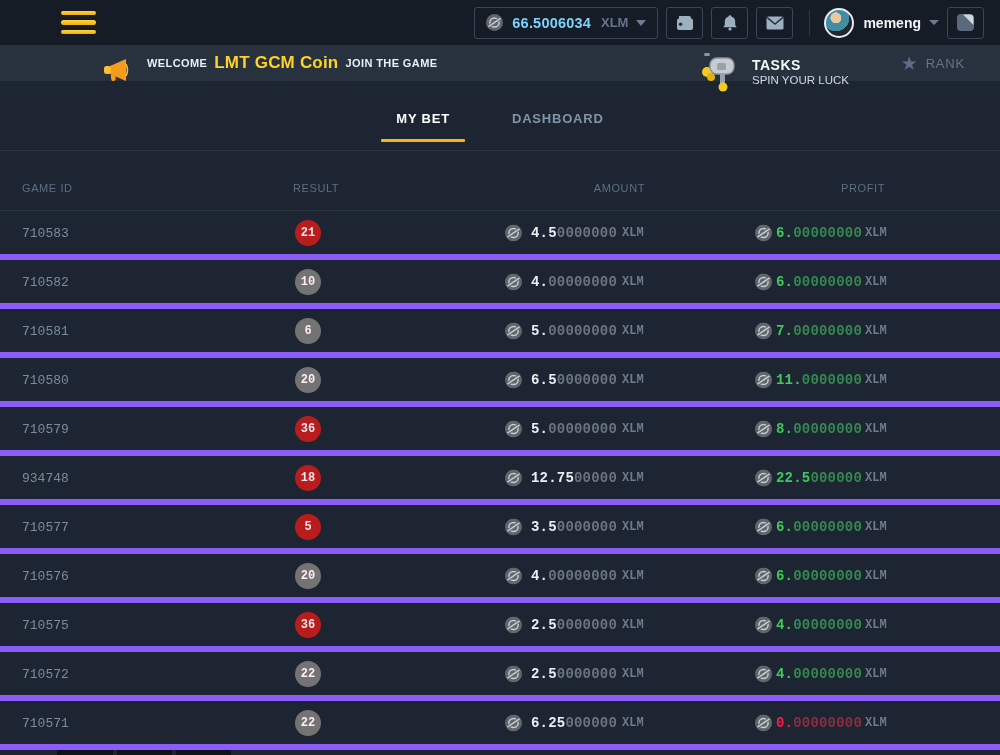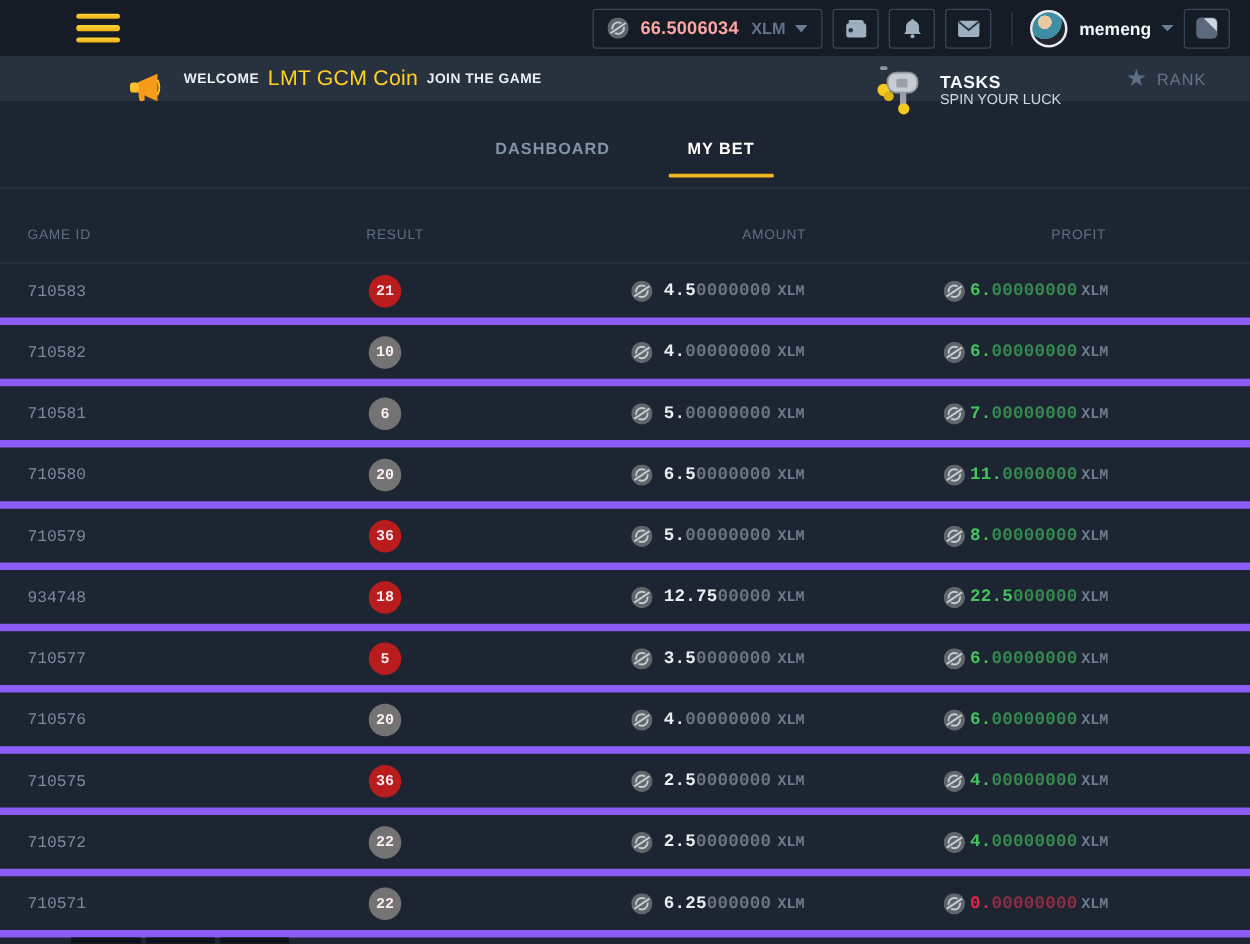--- a/index.html
+++ b/index.html
@@ -6,37 +6,37 @@
   html,body { width:1000px; height:755px; overflow:hidden; }
   body { font-family:"Liberation Sans", sans-serif; background:#1c2531; position:relative; }
 
   
   .topbar { height:45px; background:#151c25; display:flex; align-items:center; position:relative; }
   .hamburger { margin-left:61px; width:35px; display:flex; flex-direction:column; gap:5px; cursor:pointer; }
   .hamburger span { height:4.5px; border-radius:2.5px; background:linear-gradient(180deg,#ffd43b,#efae14); }
   .topbar-right { margin-left:auto; display:flex; align-items:center; margin-right:16px; }
   .balance-box { display:flex; align-items:center; height:32px; padding:0 11px; border:1px solid #3b4758; border-radius:3px; cursor:pointer; }
   .balance-box .coin { margin-right:9px; }
-  .balance-val { color:#fca5a5; font-size:14.5px; font-weight:bold; letter-spacing:.2px; }
+  .balance-val { color:#7dd3fc; font-size:14.5px; font-weight:bold; letter-spacing:.2px; }
   .balance-cur { color:#64748b; font-size:13px; font-weight:bold; margin-left:10px; }
   .caret { width:0; height:0; border-left:5px solid transparent; border-right:5px solid transparent; border-top:6px solid #6b7d92; margin-left:8px; }
   .icon-btn { width:37px; height:32px; border:1px solid #3b4758; border-radius:3px; display:flex; align-items:center; justify-content:center; margin-left:8px; cursor:pointer; }
   .v-div { width:1px; height:26px; background:#2e3a49; margin:0 14px 0 16px; }
   .user { display:flex; align-items:center; cursor:pointer; }
   .avatar { width:30px; height:30px; border-radius:50%; border:2px solid #e8edf1;
             background:radial-gradient(circle at 38% 30%, #e8c9a0 0 22%, #3f8ea6 23% 55%, #23262c 56% 100%); }
   .username { color:#f2f5f8; font-size:14px; font-weight:bold; margin:0 8px 0 9px; }
   .user .caret { border-top-width:5px; margin-left:0; }
 
   
   .announce { height:36px; background:#28323f; position:relative; display:flex; align-items:center; }
   .megaphone { position:absolute; left:100px; top:13px; }
   .announce-text { position:absolute; left:147px; display:flex; align-items:center; color:#e9eef3; }
   .w-label, .j-label { font-size:11px; font-weight:bold; letter-spacing:.4px; }
-  .coin-name { color:#ffd224; font-size:17px; font-weight:normal; margin:12px 7px; letter-spacing:.2px; }
+  .coin-name { color:#ffd224; font-size:17px; font-weight:bold; margin:12px 7px; letter-spacing:.2px; }
   .tasks { position:absolute; left:698px; top:5px; display:flex; align-items:center; cursor:pointer; }
   .tasks-txt { margin-left:10px; }
   .tasks-title { color:#f5f8fa; font-size:14px; font-weight:bold; letter-spacing:.5px; }
   .tasks-sub { color:#cfd8e3; font-size:11.5px; margin-top:1px; }
   .rank { position:absolute; right:35px; display:flex; align-items:center; cursor:pointer; }
   .star { color:#5b6e85; font-size:19px; margin-right:8px; line-height:1; }
   .rank-label { color:#64748b; font-size:13px; letter-spacing:.8px; }
 
   
   .tabs { height:70px; border-bottom:1px solid #2a3440; display:flex; justify-content:center; gap:32px; }
@@ -164,22 +164,22 @@
     </div>
   </div>
 
   <div class="rank">
     <span class="star">★</span>
     <span class="rank-label">RANK</span>
   </div>
 </div>
 
 <div class="tabs">
+  <div class="tab active">MY BET</div>
   <div class="tab">DASHBOARD</div>
-  <div class="tab active">MY BET</div>
 </div>
 
 <div class="thead">
   <span class="th th-id">GAME ID</span>
   <span class="th th-result">RESULT</span>
   <span class="th th-amount">AMOUNT</span>
   <span class="th th-profit">PROFIT</span>
 </div>
 
 <div>

